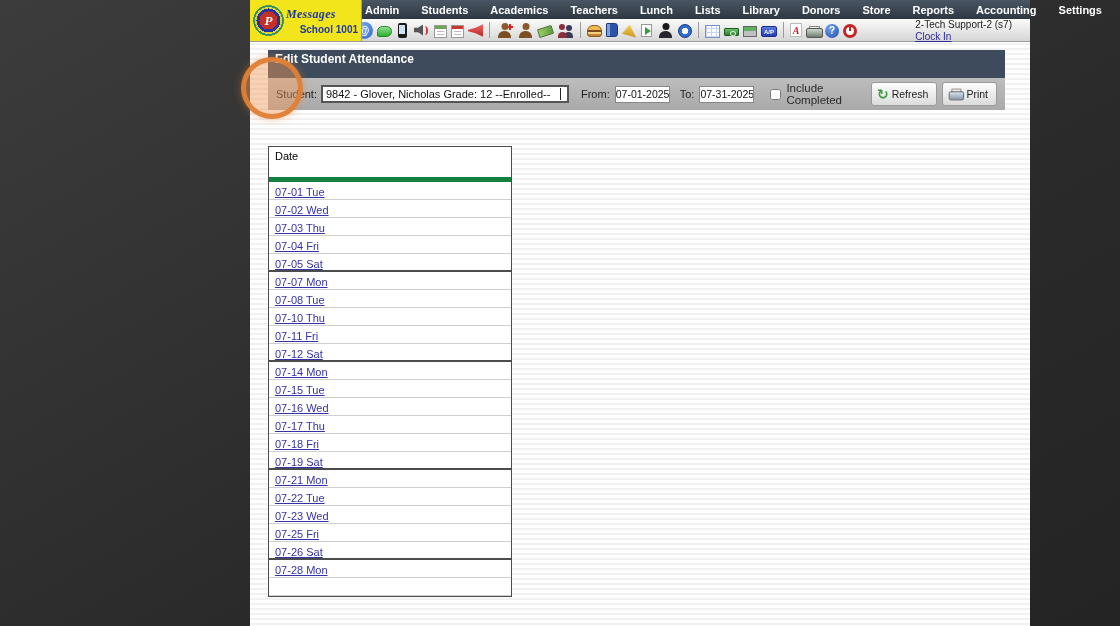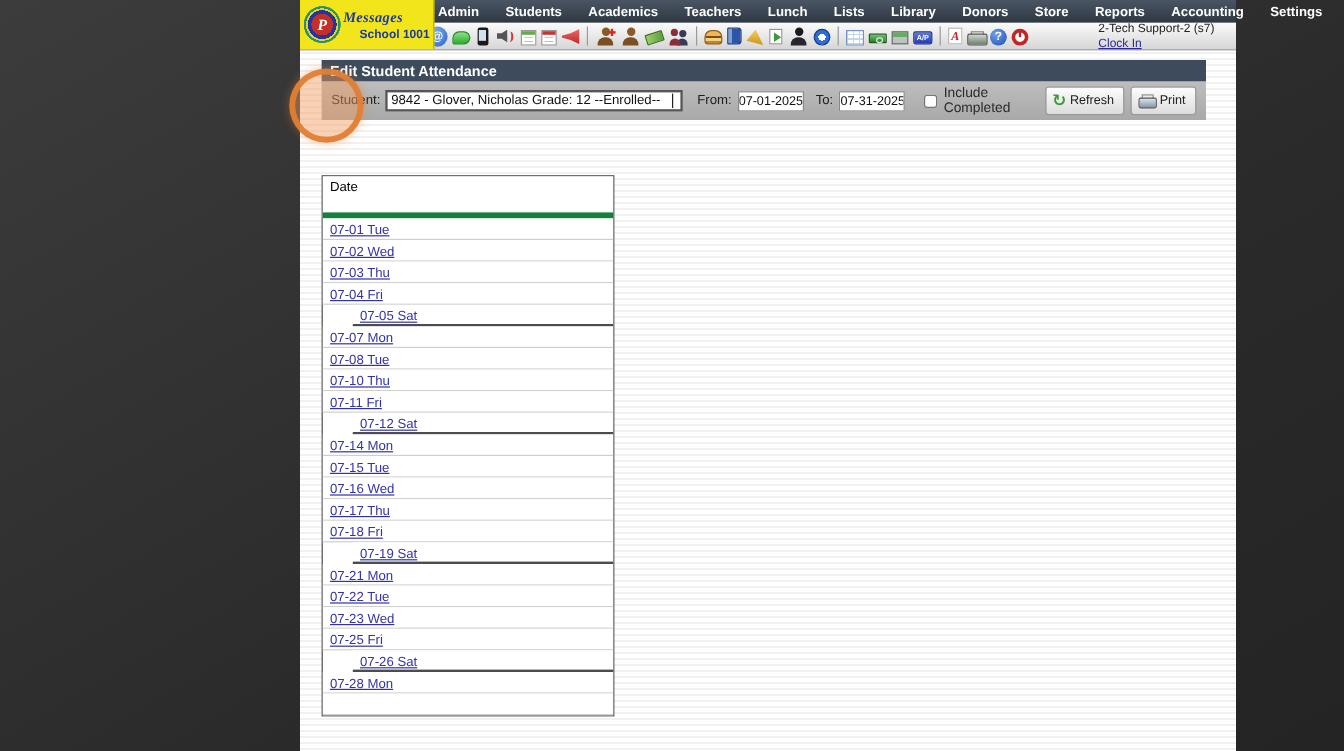--- a/index.html
+++ b/index.html
@@ -35,21 +35,21 @@
   .logo-circle { width:31px; height:31px; border-radius:50%; flex:none;
           background:radial-gradient(circle at 50% 50%, #c23028 0 9px, #27339e 9px 12px, #ddd723 12px 13.5px, #2e8e6e 13.5px 15.5px, transparent 15.5px); position:relative;}
   .logo-circle::after { content:"P"; position:absolute; inset:0; text-align:center;
           font:italic bold 13px/31px "Liberation Serif",serif; color:#fff; }
   .logo-text { margin-left:2px; flex:1; }
   .logo-brand { font:italic bold 12px "Liberation Serif",serif; color:#1c3a9e; letter-spacing:.3px; }
   .logo-school { font:bold 10px "Liberation Sans",sans-serif; color:#1c3a9e; text-align:right; margin-top:2px; }
 
   
   .panel { position:absolute; left:18px; top:50px; width:737px; }
-  .panel-header { height:18px; background:#3d4b5c; color:#fff; font-weight:bold; font-size:12px;
+  .panel-header { height:28px; background:#3d4b5c; color:#fff; font-weight:bold; font-size:12px;
                   padding:2px 0 0 7px; }
   .filter-bar { height:32px; background:linear-gradient(#bdbdbd,#a9a9a9);
                 display:flex; align-items:center; padding:0 8px; font-size:11px; color:#1d1d1d; }
   .fl-label { white-space:nowrap; }
   .student-wrap { position:relative; margin-left:4px; }
   .student-input { width:248px; height:18px; border:2px solid #555; background:#fff;
                    font-size:11px; font-family:"Liberation Sans",sans-serif; padding:0 3px; color:#111; }
   .caret { position:absolute; left:239px; top:3px; width:1px; height:12px; background:#222; }
   .date-input { width:55px; height:17px; border:1px solid #888; background:#fff; text-align:center;
                 font-size:10.5px; font-family:"Liberation Sans",sans-serif; color:#111; }
@@ -70,21 +70,21 @@
   .printer-glyph::after { content:""; position:absolute; left:0; bottom:0; width:15px; height:8px;
                    background:linear-gradient(#d8e2ee,#8a96a8); border:1px solid #555; border-radius:2px; }
 
   
   .atable { position:absolute; left:18px; top:146px; width:244px; border:1px solid #4c4c4c; background:#fff; }
   .atitle { background:#e6e6e6; font-weight:bold; font-size:11px; line-height:13px;
             padding:2px 4px 3px 4px; border-bottom:1px solid #4c4c4c; color:#000; }
   .dhead { height:35px; line-height:18px; padding-left:6px; font-size:11px; color:#000;
            border-bottom:5px solid #15803d; background:#fff; }
   .trow { height:18px; line-height:17px; padding-left:6px; border-bottom:1px solid #cfcfcf; background:#fff; }
-  .trow.week-end { border-bottom:2px solid #4c4c4c;margin-left:25px; }
+  .trow.week-end { border-bottom:2px solid #4c4c4c; }
   .datelink { color:#3333a8; font-size:11px; text-decoration:underline; cursor:pointer; }
 
   
   .click-circle { position:absolute; left:241px; top:57px; width:62px; height:62px; border-radius:50%;
                   background:rgba(242,153,90,.45); border:5px solid rgba(224,127,53,.95);
                   box-shadow:0 0 8px rgba(224,127,53,.45); z-index:50; pointer-events:none; }
 
   
   .i-search::before { content:""; position:absolute; left:2px; top:2px; width:8px; height:8px;
       border:2px solid #7d93b5; border-radius:50%; background:#cfe0f4; }

